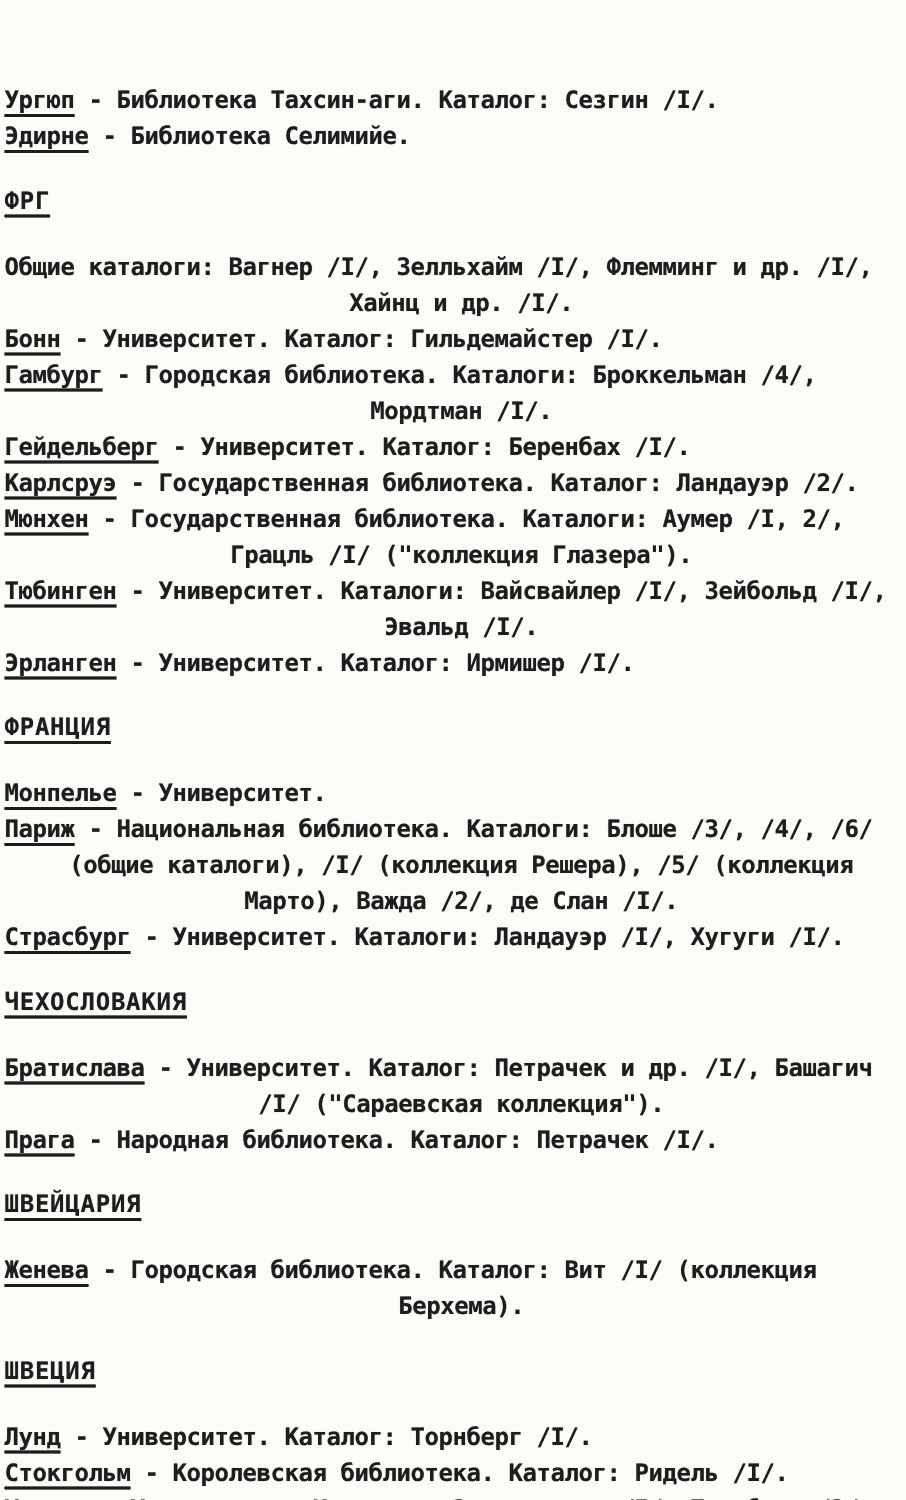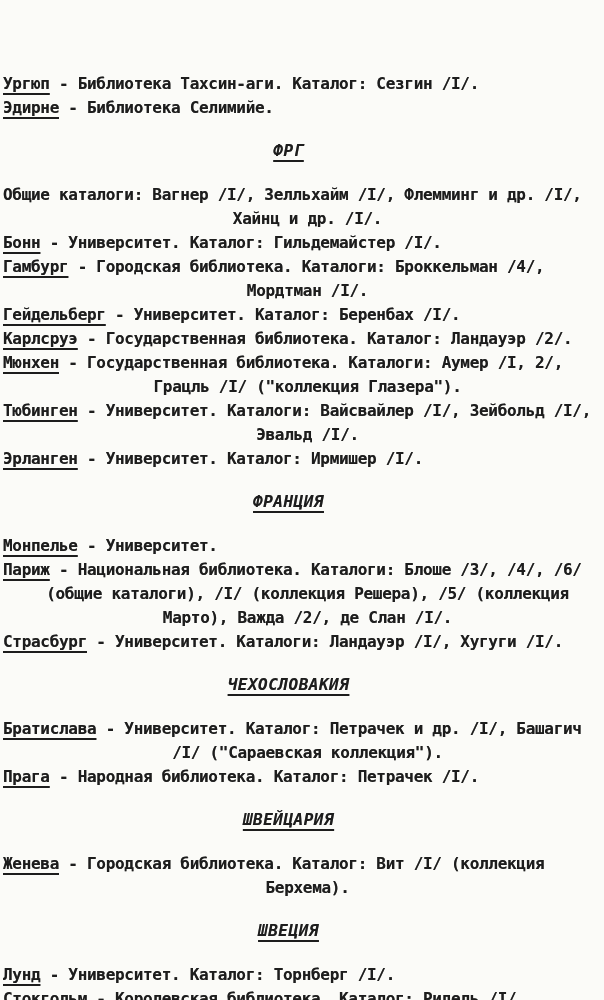--- a/index.html
+++ b/index.html
@@ -7,35 +7,34 @@
     padding: 0;
     background: #fbfbf8;
     width: 604px;
     height: 1000px;
     overflow: hidden;
   }
   .page {
     box-sizing: border-box;
     width: 576px;
     height: 1000px;
-    padding: 24px 2px 6px 3px;
+    padding: 7px 2px 6px 3px;
     font-family: "DejaVu Sans Mono", "Liberation Mono", monospace;
     font-size: 16px;
     font-weight: bold;
     letter-spacing: -0.3px;
     line-height: 24px;
     color: #1d1d1d;
     text-shadow: 0 0 0.5px rgba(20,20,20,0.55);
     white-space: pre;
   }
   .section-heading {
-    text-align: center;
+    text-align: left;
     margin-top: 19px;
     margin-bottom: 20px;
-    font-style: italic;
   }
   .section-heading span {
     text-decoration: underline;
     text-decoration-thickness: 2px;
     text-underline-offset: 4px;
     letter-spacing: 0.5px;
   }
   .entry-line { margin: 0; }
   .entry-line.cont { padding-left: 38px; text-align: center; }
   .term {

